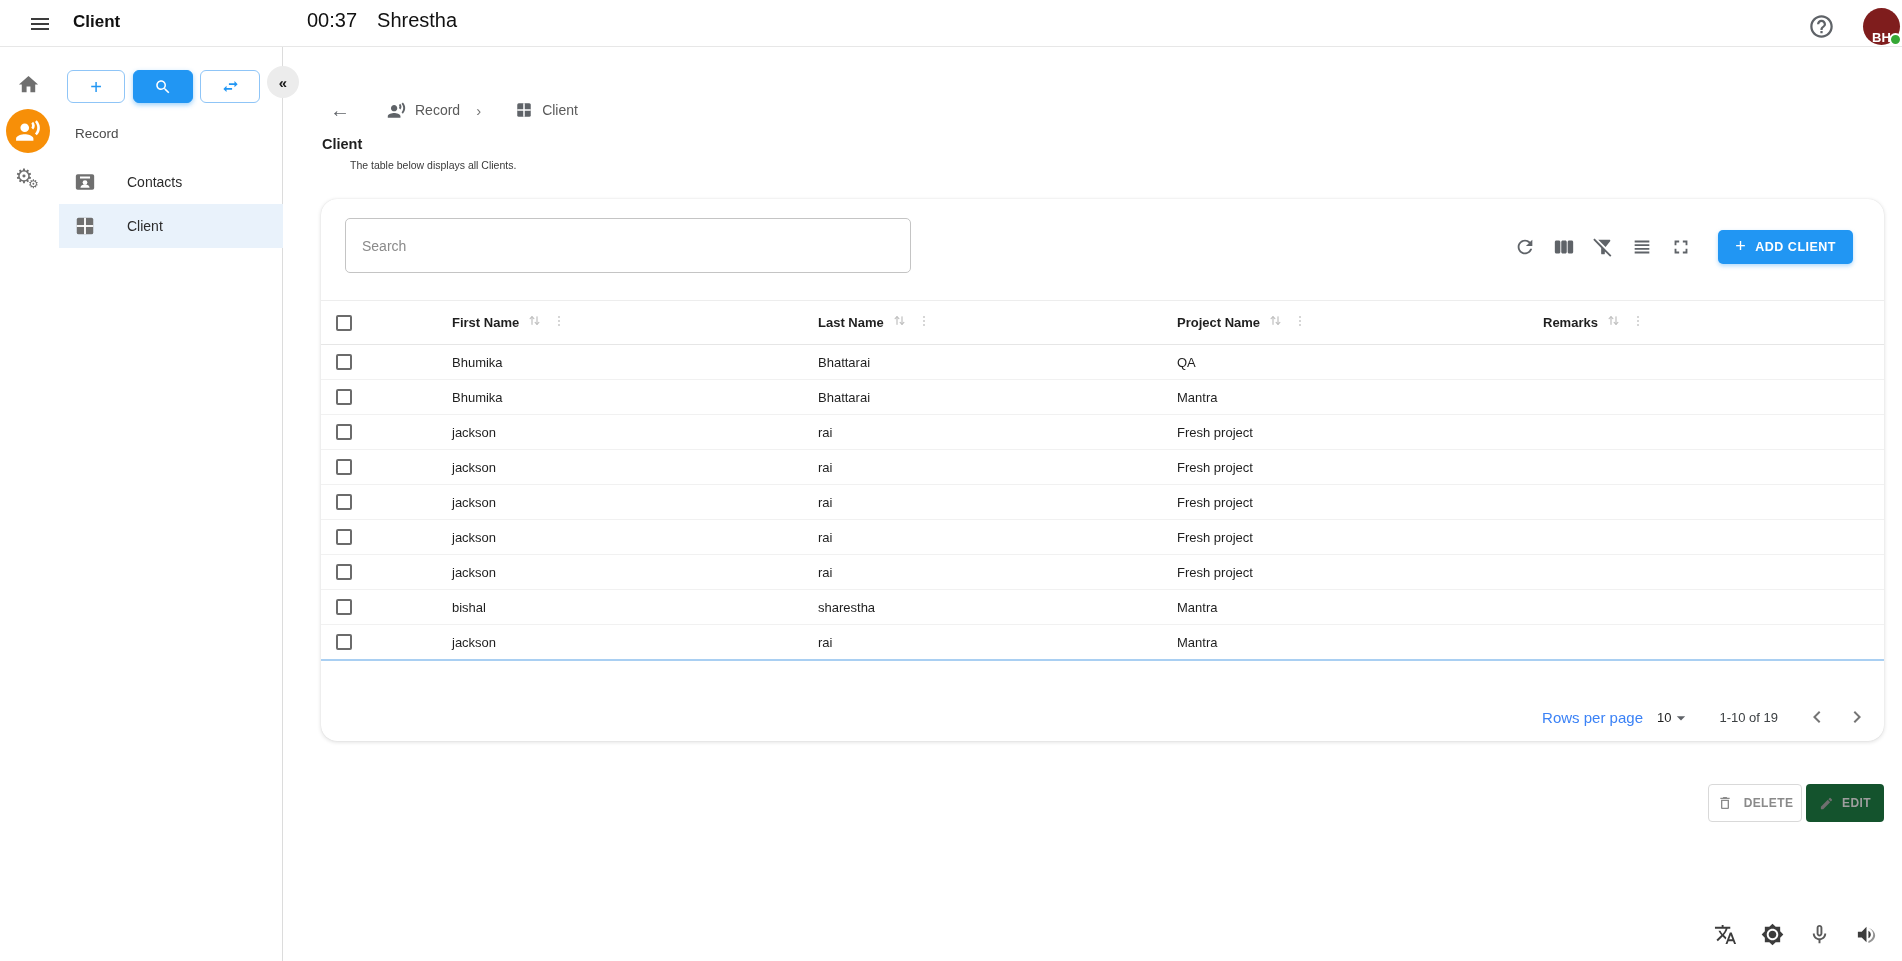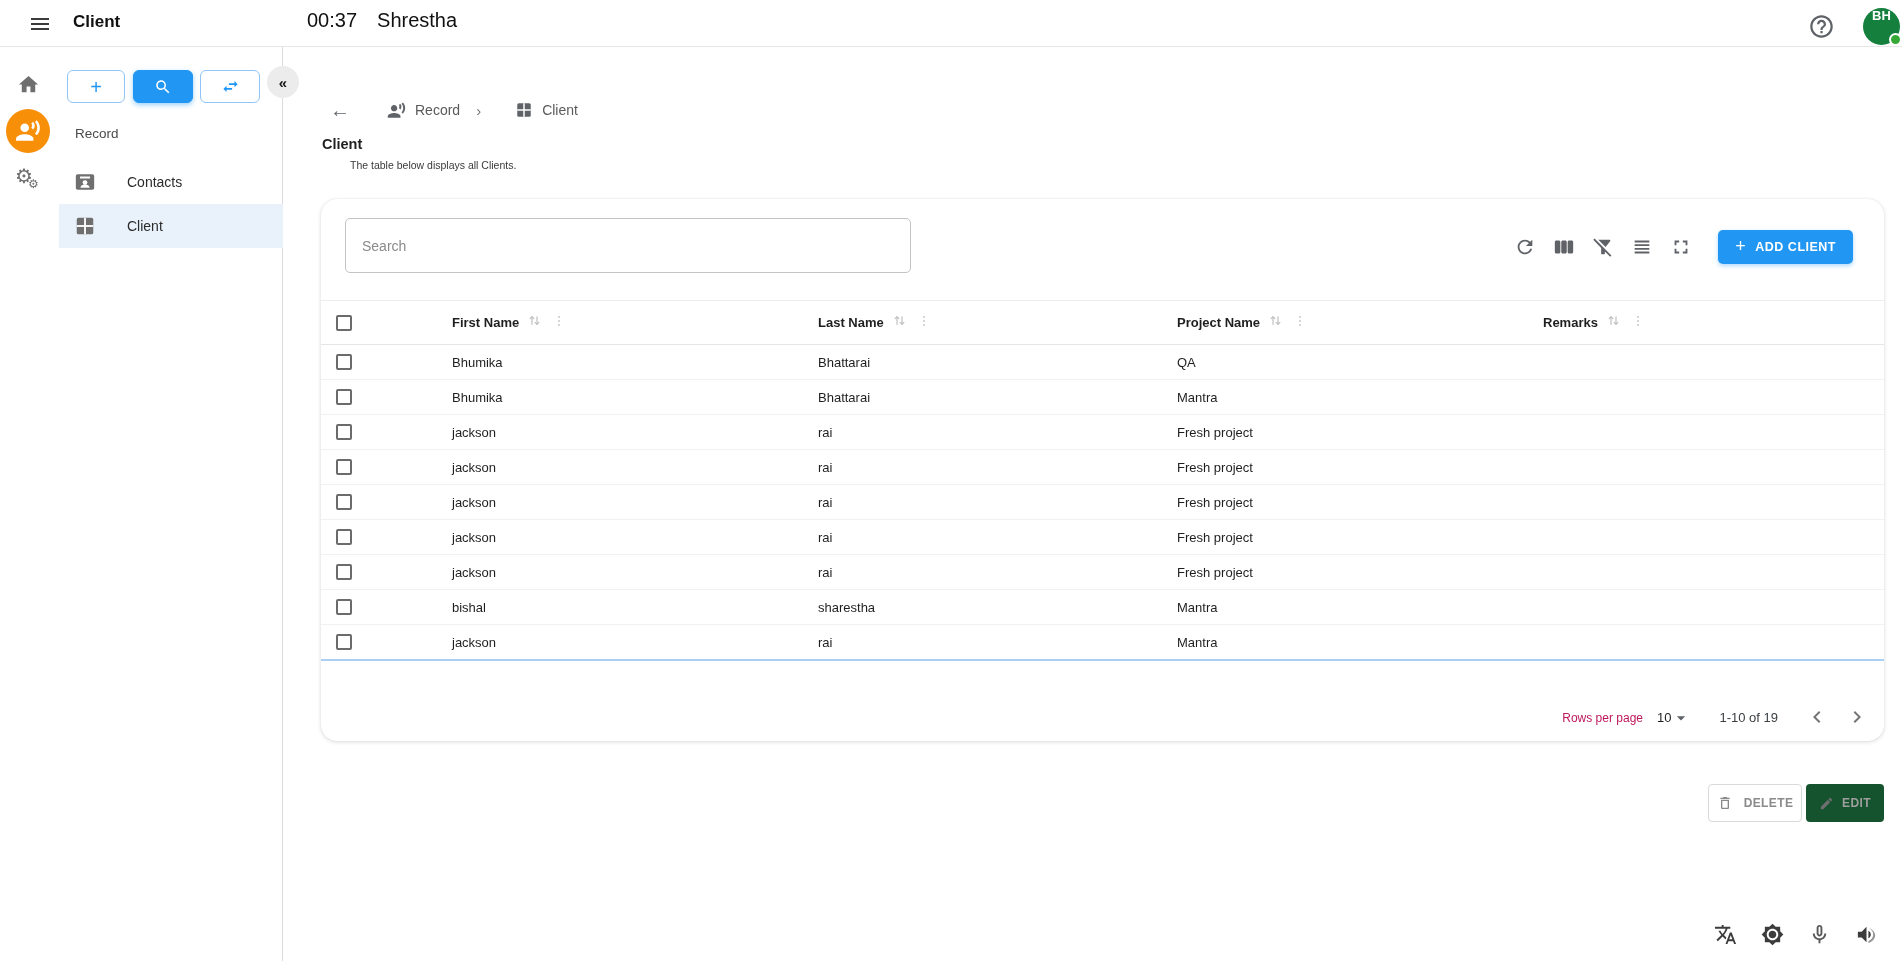--- a/index.html
+++ b/index.html
@@ -15,22 +15,22 @@
             background:#fff; border-bottom:1px solid #e7e7e7; z-index:10; }
   .hamburger { position:absolute; left:28px; top:12px; width:24px; height:24px;
                border:none; background:transparent; cursor:pointer; }
   .app-title { position:absolute; left:73px; top:12px; font-size:17px; font-weight:700; color:#111; }
   .timer-wrap { position:absolute; left:307px; top:9px; display:flex; gap:20px; align-items:baseline; }
   .timer { font-size:20px; color:#111; }
   .status { font-size:20px; color:#111; }
   .help-btn { position:absolute; left:1808px; top:13px; width:27px; height:27px;
               border:none; background:transparent; cursor:pointer; }
   .avatar { position:absolute; left:1863px; top:8px; width:37px; height:37px; border-radius:50%;
-            background:#15803d; color:#fff; font-size:13px; font-weight:600;
-            display:flex; align-items:flex-start; justify-content:center; cursor:pointer; }
+            background:#7f1d1d; color:#fff; font-size:13px; font-weight:600;
+            display:flex; align-items:flex-end; justify-content:center; cursor:pointer; }
   .status-dot { position:absolute; right:-2px; bottom:-1px; width:13px; height:13px; border-radius:50%;
                 background:#35a835; border:2px solid #fff; }
 
   
   .sidebar { position:absolute; top:47px; left:0; width:283px; height:914px;
              background:#fff; border-right:1px solid #dcdcdc; }
   .rail-home { position:absolute; left:17px; top:26px; width:23px; height:23px; border:none;
                background:transparent; cursor:pointer; }
   .record-badge { position:absolute; left:6px; top:62px; width:44px; height:44px; border-radius:50%;
                   background:#f78f08; border:none; display:flex; align-items:center; justify-content:center;
@@ -104,21 +104,21 @@
               background:#fff; cursor:pointer; }
   .hcell { display:flex; align-items:center; }
   .hlabel { font-size:13px; font-weight:600; color:#1f1f1f; cursor:pointer; }
   .sort-ic { margin-left:8px; cursor:pointer; }
   .dots-ic { margin-left:10px; cursor:pointer; }
   .cell-text { font-size:13px; color:#1f1f1f; }
 
   
   .pager { position:absolute; left:0; top:496px; width:1563px; height:45px; display:flex;
            align-items:center; justify-content:flex-end; padding-right:14px; }
-  .pager-label { font-size:12px; color:#be185d; }
+  .pager-label { font-size:15px; color:#3b82f6; }
   .rpp { display:flex; align-items:center; margin-left:14px; cursor:pointer; }
   .rpp-value { font-size:13px; color:#1f1f1f; }
   .range { margin-left:28px; font-size:13px; color:#3c4043; }
   .page-chevron { width:26px; height:26px; border:none; background:transparent; cursor:pointer; padding:0; }
   .chev-prev { margin-left:26px; }
   .chev-next { margin-left:14px; }
 
   
   .action-row { position:absolute; left:1708px; top:784px; display:flex; }
   .delete-btn { width:94px; height:38px; background:#fff; border:1px solid #d9d9d9; border-radius:4px;

